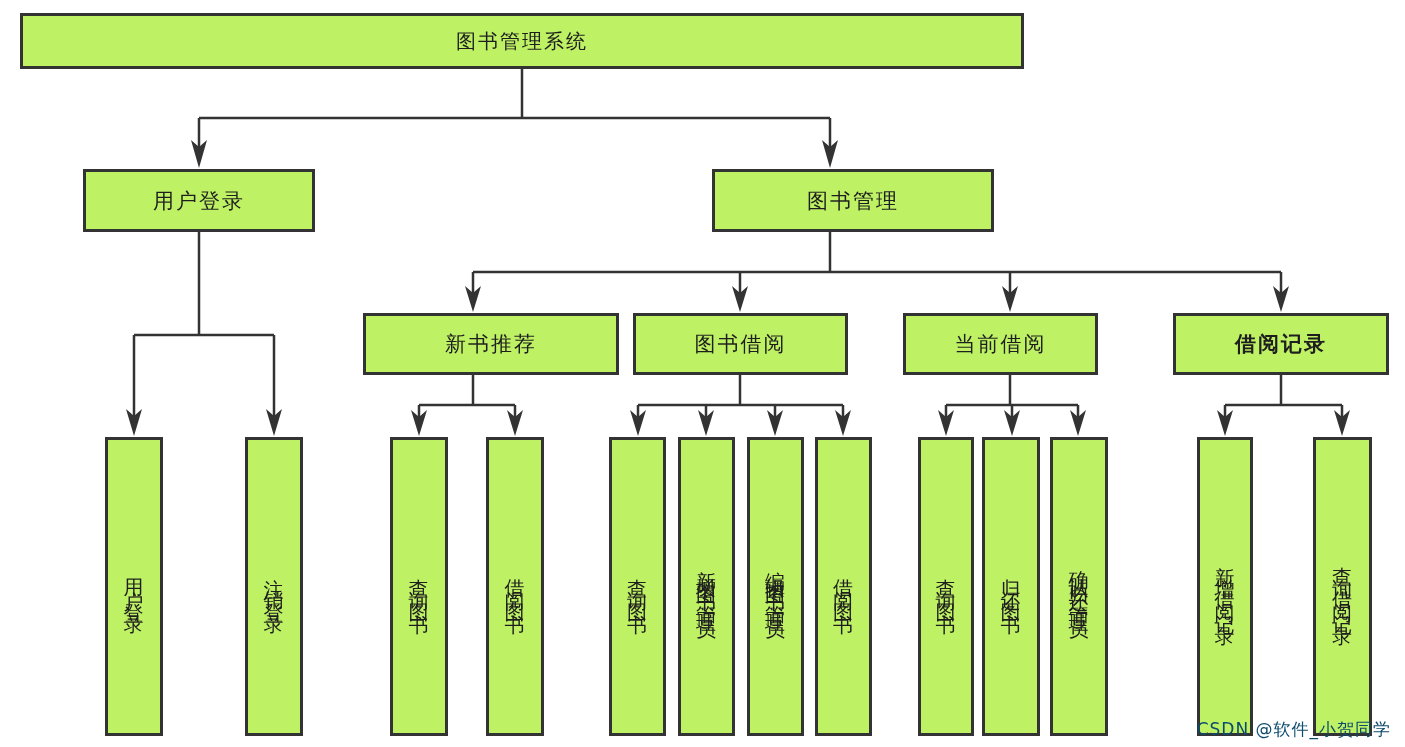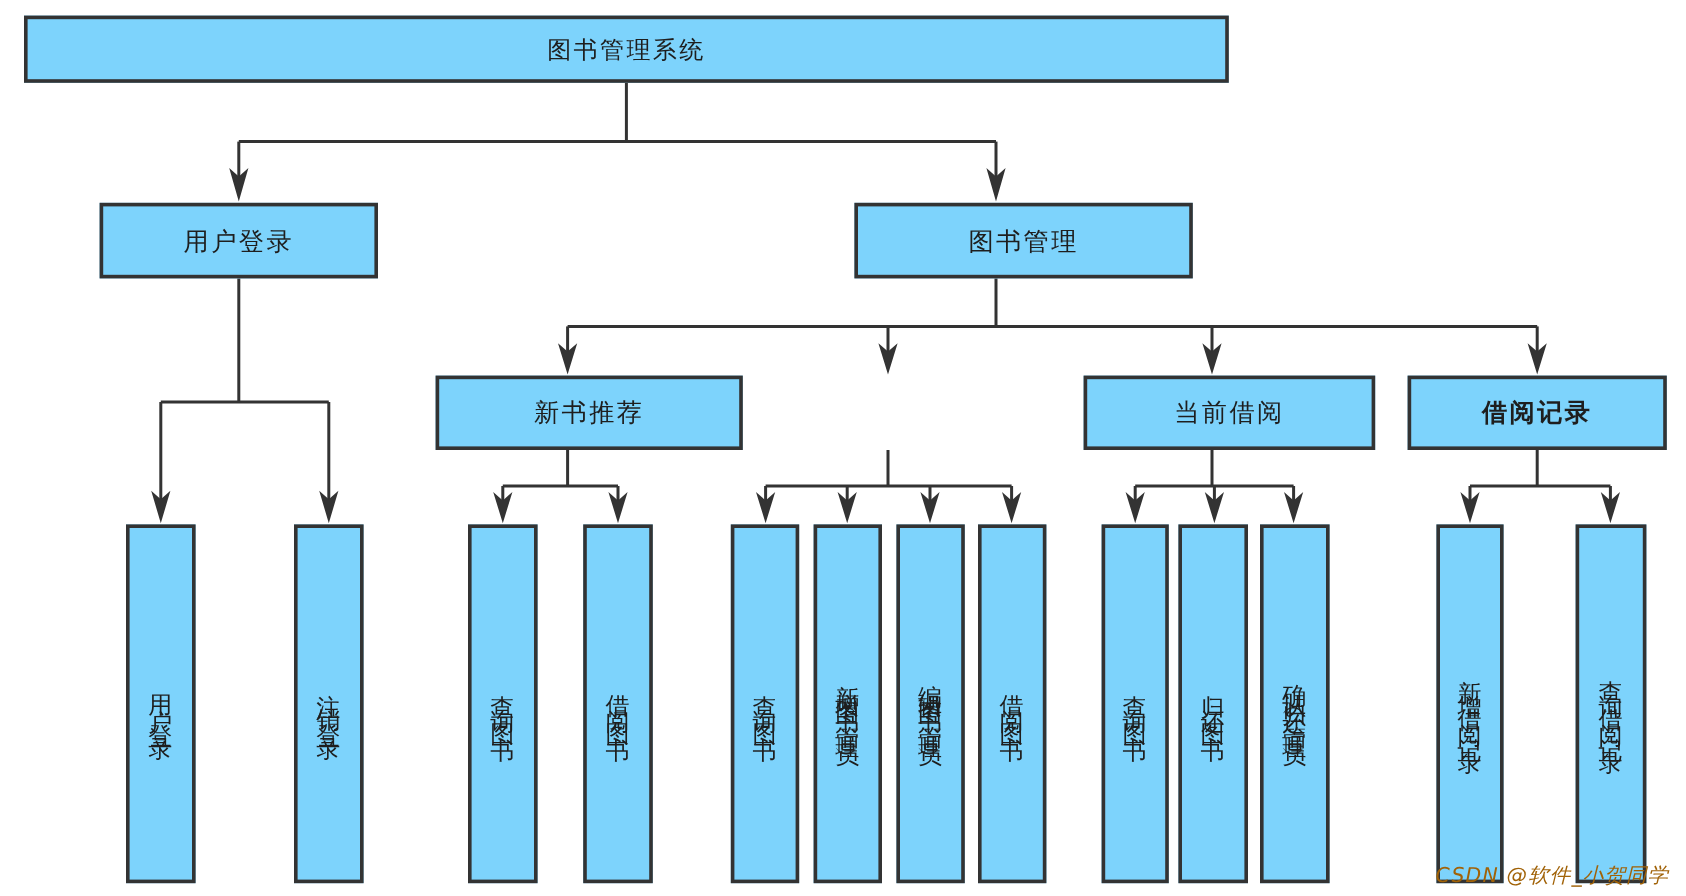--- a/index.html
+++ b/index.html
@@ -14,21 +14,21 @@
   .connectors {
     position: absolute;
     left: 0; top: 0;
     width: 1405px; height: 747px;
     z-index: 1;
   }
   .box {
     position: absolute;
     box-sizing: border-box;
     border: 3px solid #333333;
-    background: #7dd3fc;
+    background: #bef264;
     display: flex;
     align-items: center;
     justify-content: center;
     color: #1e1e1e;
     z-index: 2;
     text-align: center;
   }
   .h-label { font-size: 21px; letter-spacing: 2px; white-space: nowrap; }
   .root-label { font-size: 20px; letter-spacing: 2px; }
   .v-box {
@@ -39,21 +39,21 @@
     line-height: 1;
   }
   .v-box.long { letter-spacing: 7px; }
 
   
   .n-root       { left: 20px;  top: 13px;  width: 1004px; height: 56px; }
   .n-l2-user    { left: 83px;  top: 169px; width: 232px;  height: 63px; }
   .n-l2-book    { left: 712px; top: 169px; width: 282px;  height: 63px; }
   .n-l3-newrec  { left: 363px; top: 313px; width: 256px;  height: 62px; }
   .n-l3-borrow  { left: 633px; top: 313px; width: 215px;  height: 62px; }
-  .n-l3-current { left: 903px; top: 313px; width: 243px;  height: 62px; }
+  .n-l3-current { left: 903px; top: 313px; width: 195px;  height: 62px; }
   .n-l3-records { left: 1173px;top: 313px; width: 216px;  height: 62px; font-weight: bold; }
 
   .leaf { top: 437px; height: 299px; width: 58px; }
   .n-login    { left: 105px; }
   .n-logout   { left: 245px; }
   .n-query1   { left: 390px; }
   .n-borrow1  { left: 486px; }
   .n-query2   { left: 609px; width: 57px; }
   .n-addbook  { left: 678px; width: 57px; }
   .n-editbook { left: 747px; width: 57px; }
@@ -62,25 +62,24 @@
   .n-return   { left: 982px; }
   .n-confirm  { left: 1050px; width: 58px; }
   .n-addrec   { left: 1197px; width: 56px; }
   .n-queryrec { left: 1313px; width: 59px; }
 
   .watermark {
     position: absolute;
     right: 14px;
     bottom: 6px;
     font-size: 17px;
-    color: #a16207;
+    color: #0c4a6e;
     letter-spacing: 1px;
     z-index: 3;
     white-space: nowrap;
-    font-style: italic;
   }
 </style>
 </head>
 <body>
 
 <div class="stage">
 
   <svg class="connectors" viewBox="0 0 1405 747" xmlns="http://www.w3.org/2000/svg">
     <g stroke="#333333" stroke-width="2.5" fill="none">
 
@@ -161,20 +160,23 @@
   <div class="box n-l2-user">
     <span class="h-label">用户登录</span>
   </div>
   <div class="box n-l2-book">
     <span class="h-label">图书管理</span>
   </div>
 
   <div class="box n-l3-newrec">
     <span class="h-label">新书推荐</span>
   </div>
+  <div class="box n-l3-borrow">
+    <span class="h-label">图书借阅</span>
+  </div>
   <div class="box n-l3-current">
     <span class="h-label">当前借阅</span>
   </div>
   <div class="box n-l3-records">
     <span class="h-label">借阅记录</span>
   </div>
 
   <div class="box leaf v-box n-login">用户登录</div>
   <div class="box leaf v-box n-logout">注销登录</div>
 

